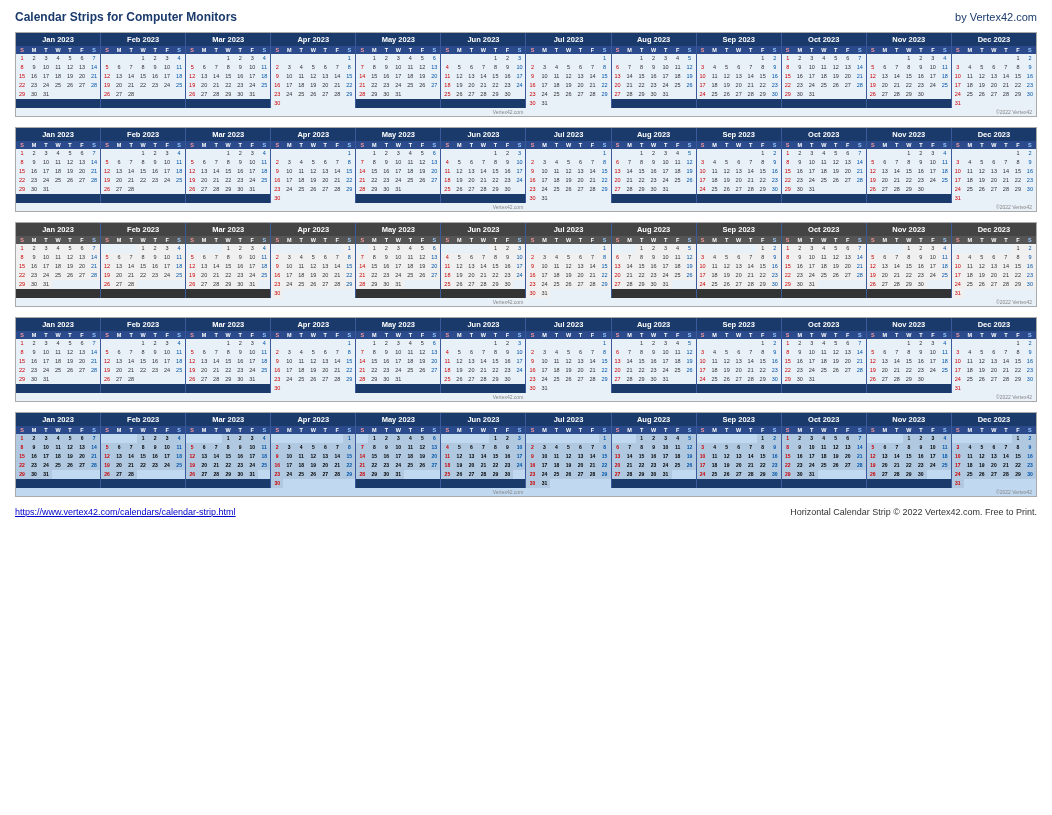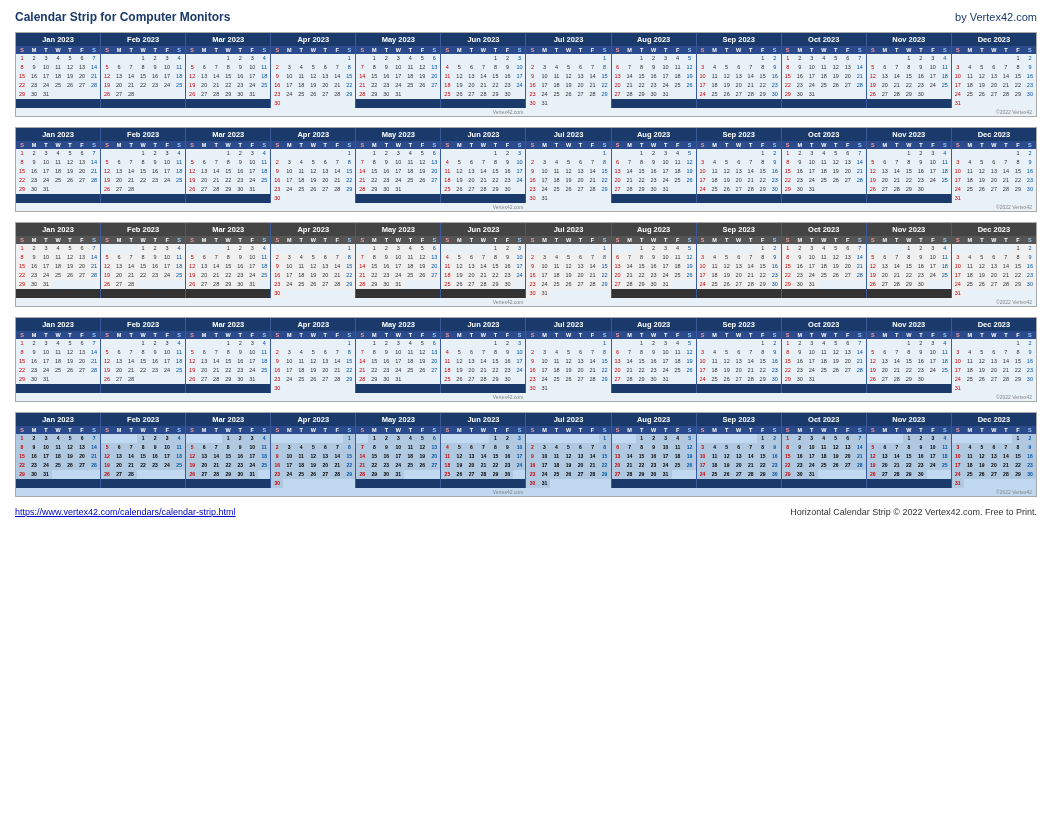--- a/index.html
+++ b/index.html
@@ -104,21 +104,21 @@
       font-size: 9px;
       color: #1a3a6b;
     }
     .footer-url { color: #0000cc; text-decoration: underline; }
     .footer-copy { color: #333; }
   </style>
 </head>
 <body>
 
 <div class="page-header">
-  <span class="page-title">Calendar Strip for Computer Monitors</span>
+  <span class="page-title">Calendar Strips for Computer Monitors</span>
   <span class="page-brand">by Vertex42.com</span>
 </div>
 
 <div id="strips-container">
     <div class="strip-container strip-v1" style="border: 1px solid rgb(170, 170, 170); margin-bottom: 10px; display: flex; flex-direction: column;">
       <div style="display: flex; background: rgb(26, 58, 107);">
         <div class="month-block" style="border-right: 1px solid rgb(58, 90, 155);">
           <div class="month-title">Jan 2023</div>
           <div class="day-headers">
             <div class="day-header sun">S</div>

